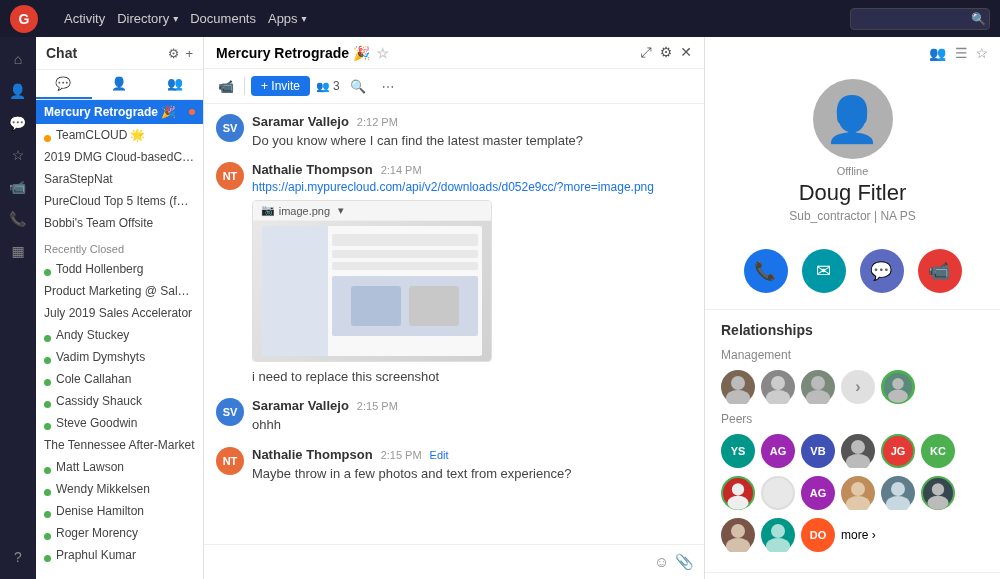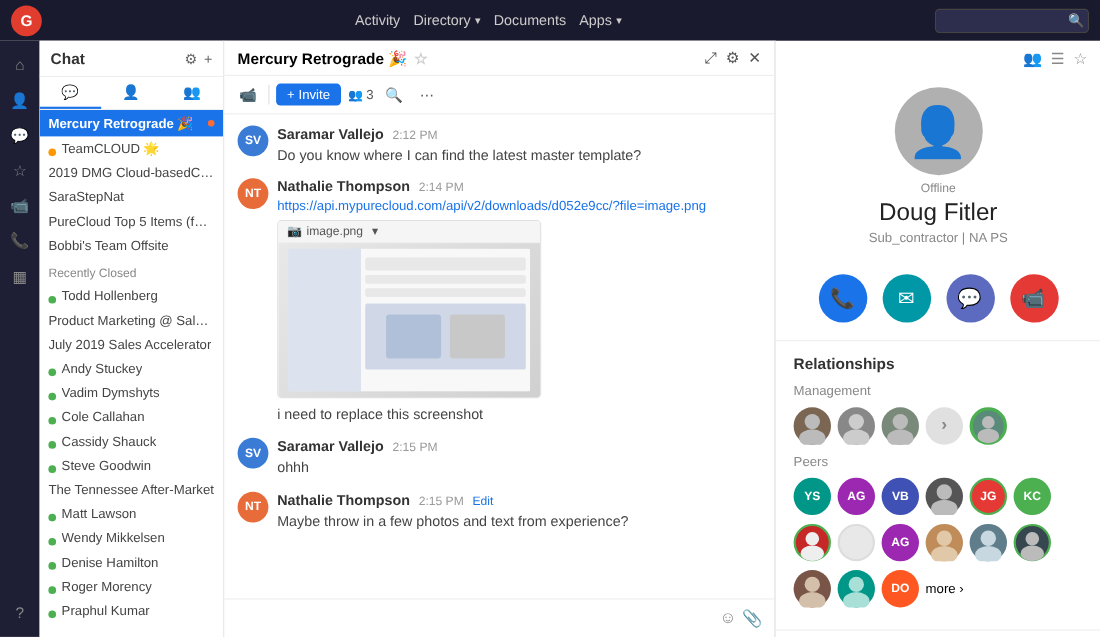--- a/index.html
+++ b/index.html
@@ -1,21 +1,21 @@
 <!DOCTYPE html>
 <html><head>
   <meta charset="utf-8">
   <style>
     * { box-sizing: border-box; margin: 0; padding: 0; }
     body { font-family: -apple-system, BlinkMacSystemFont, 'Segoe UI', sans-serif; font-size: 13px; background: #f5f5f5; overflow: hidden; width: 1000px; height: 579px; }
 
     
     .top-nav { background: #1a1a2e; display: flex; align-items: center; height: 37px; padding: 0 10px; gap: 20px; }
     .top-nav-logo { width: 28px; height: 28px; background: #e03d2f; border-radius: 50%; display: flex; align-items: center; justify-content: center; color: white; font-weight: bold; font-size: 14px; flex-shrink: 0; }
-    .top-nav-items { display: flex; align-items: center; flex: 1; justify-content: center; }
+    .top-nav-items { display: flex; align-items: center; flex: 1; }
     .top-nav-item { color: #ccc; font-size: 13px; cursor: pointer; padding: 4px 6px; display: flex; align-items: center; gap: 4px; }
     .top-nav-search { margin-left: auto; background: #2d2d4e; border: 1px solid #444; border-radius: 4px; padding: 3px 10px; color: #ccc; font-size: 12px; width: 140px; display: flex; align-items: center; }
     .top-nav-search input { background: transparent; border: none; outline: none; color: #ccc; font-size: 12px; width: 110px; }
     .search-icon-nav { color: #aaa; font-size: 12px; }
 
     
     .main-layout { display: flex; height: calc(579px - 37px); }
 
     
     .icon-sidebar { background: #1e1e35; width: 36px; display: flex; flex-direction: column; align-items: center; padding-top: 8px; gap: 4px; }
@@ -281,21 +281,21 @@
         </div>
       </div>
 
       <div class="message-group">
         <div class="message-avatar av-nt">NT</div>
         <div class="message-content">
           <div class="message-header">
             <span class="message-sender">Nathalie Thompson</span>
             <span class="message-time">2:14 PM</span>
           </div>
-          <div class="message-link">https://api.mypurecloud.com/api/v2/downloads/d052e9cc/?file=image.png</div>
+          <div class="message-link">https://api.mypurecloud.com/api/v2/downloads/d052e9cc/?more=image.png</div>
           <div class="message-image-preview">
             <div class="message-image-label">
               <span>📷</span>
               <span>image.png</span>
               <span style="margin-left:4px;">▾</span>
             </div>
             <div class="message-image-placeholder">
               <div class="screenshot-mock">
                 <div class="screenshot-inner">
                   <div style="position:absolute;top:0;left:0;width:30%;height:100%;background:#dde3ee;"></div>

